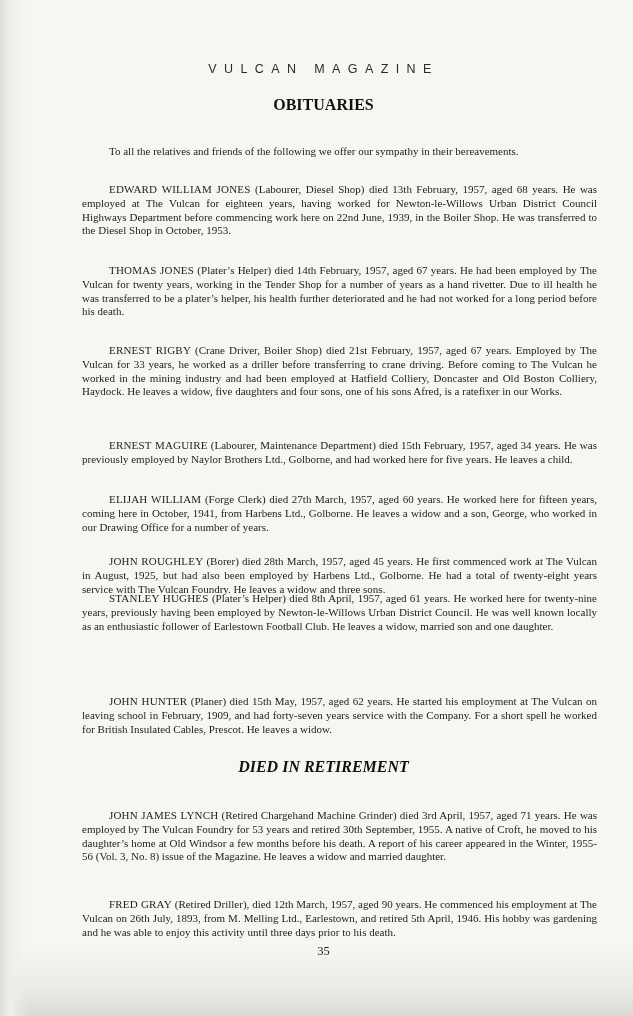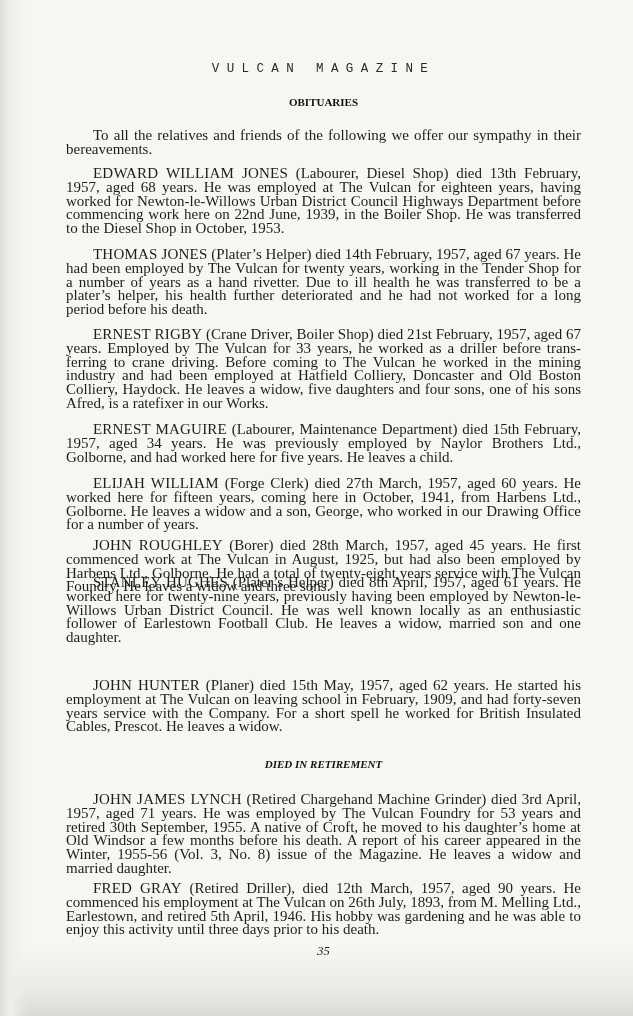--- a/index.html
+++ b/index.html
@@ -16,40 +16,40 @@
       linear-gradient(to right, #dedcd8 0px, #efeeeb 10px, rgba(247,246,243,0) 28px),
       linear-gradient(to top, #dcdad6 0px, #ecebe8 30px, rgba(247,246,243,0) 70px);
     pointer-events: none;
   }
   .page {
     position: absolute; left: 66px; top: 0; width: 515px;
   }
   .masthead {
     position: absolute; top: 62px; left: 0; width: 515px;
     text-align: center;
-    font-family: Liberation Mono, monospace;
+    font-family: Liberation Sans, sans-serif;
     font-size: 12.5px; letter-spacing: 7.4px;
     color: #2a2a2a;
   }
   .heading {
     position: absolute; left: 0; width: 515px; text-align: center;
-    font-weight: bold; font-size: 11px; color: #111;
+    font-weight: bold; font-size: 16px; color: #111;
   }
   .h-obit { top: 96px; }
   .h-retire { top: 758px; font-style: italic; }
   p.para {
-    position: absolute; left: 0; width: 515px; margin: 0;
-    font-size: 15px; line-height: 13.8px;
+    position: absolute; left: 0; width: 515px; margin: 16px;
+    font-size: 11px; line-height: 13.8px;
     text-align: justify; text-indent: 27px;
     hyphens: manual;
   }
   .name { letter-spacing: 0.2px; }
   .page-number {
     position: absolute; top: 944px; left: 0; width: 515px;
-    text-align: center; font-size: 12.5px; font-style: italic;
+    text-align: center; font-size: 12.5px;
   }
 </style>
 </head>
 <body>
 
 <div class="page-shade"></div>
 
 <div class="page">
   <div class="masthead">VULCAN MAGAZINE</div>
 

